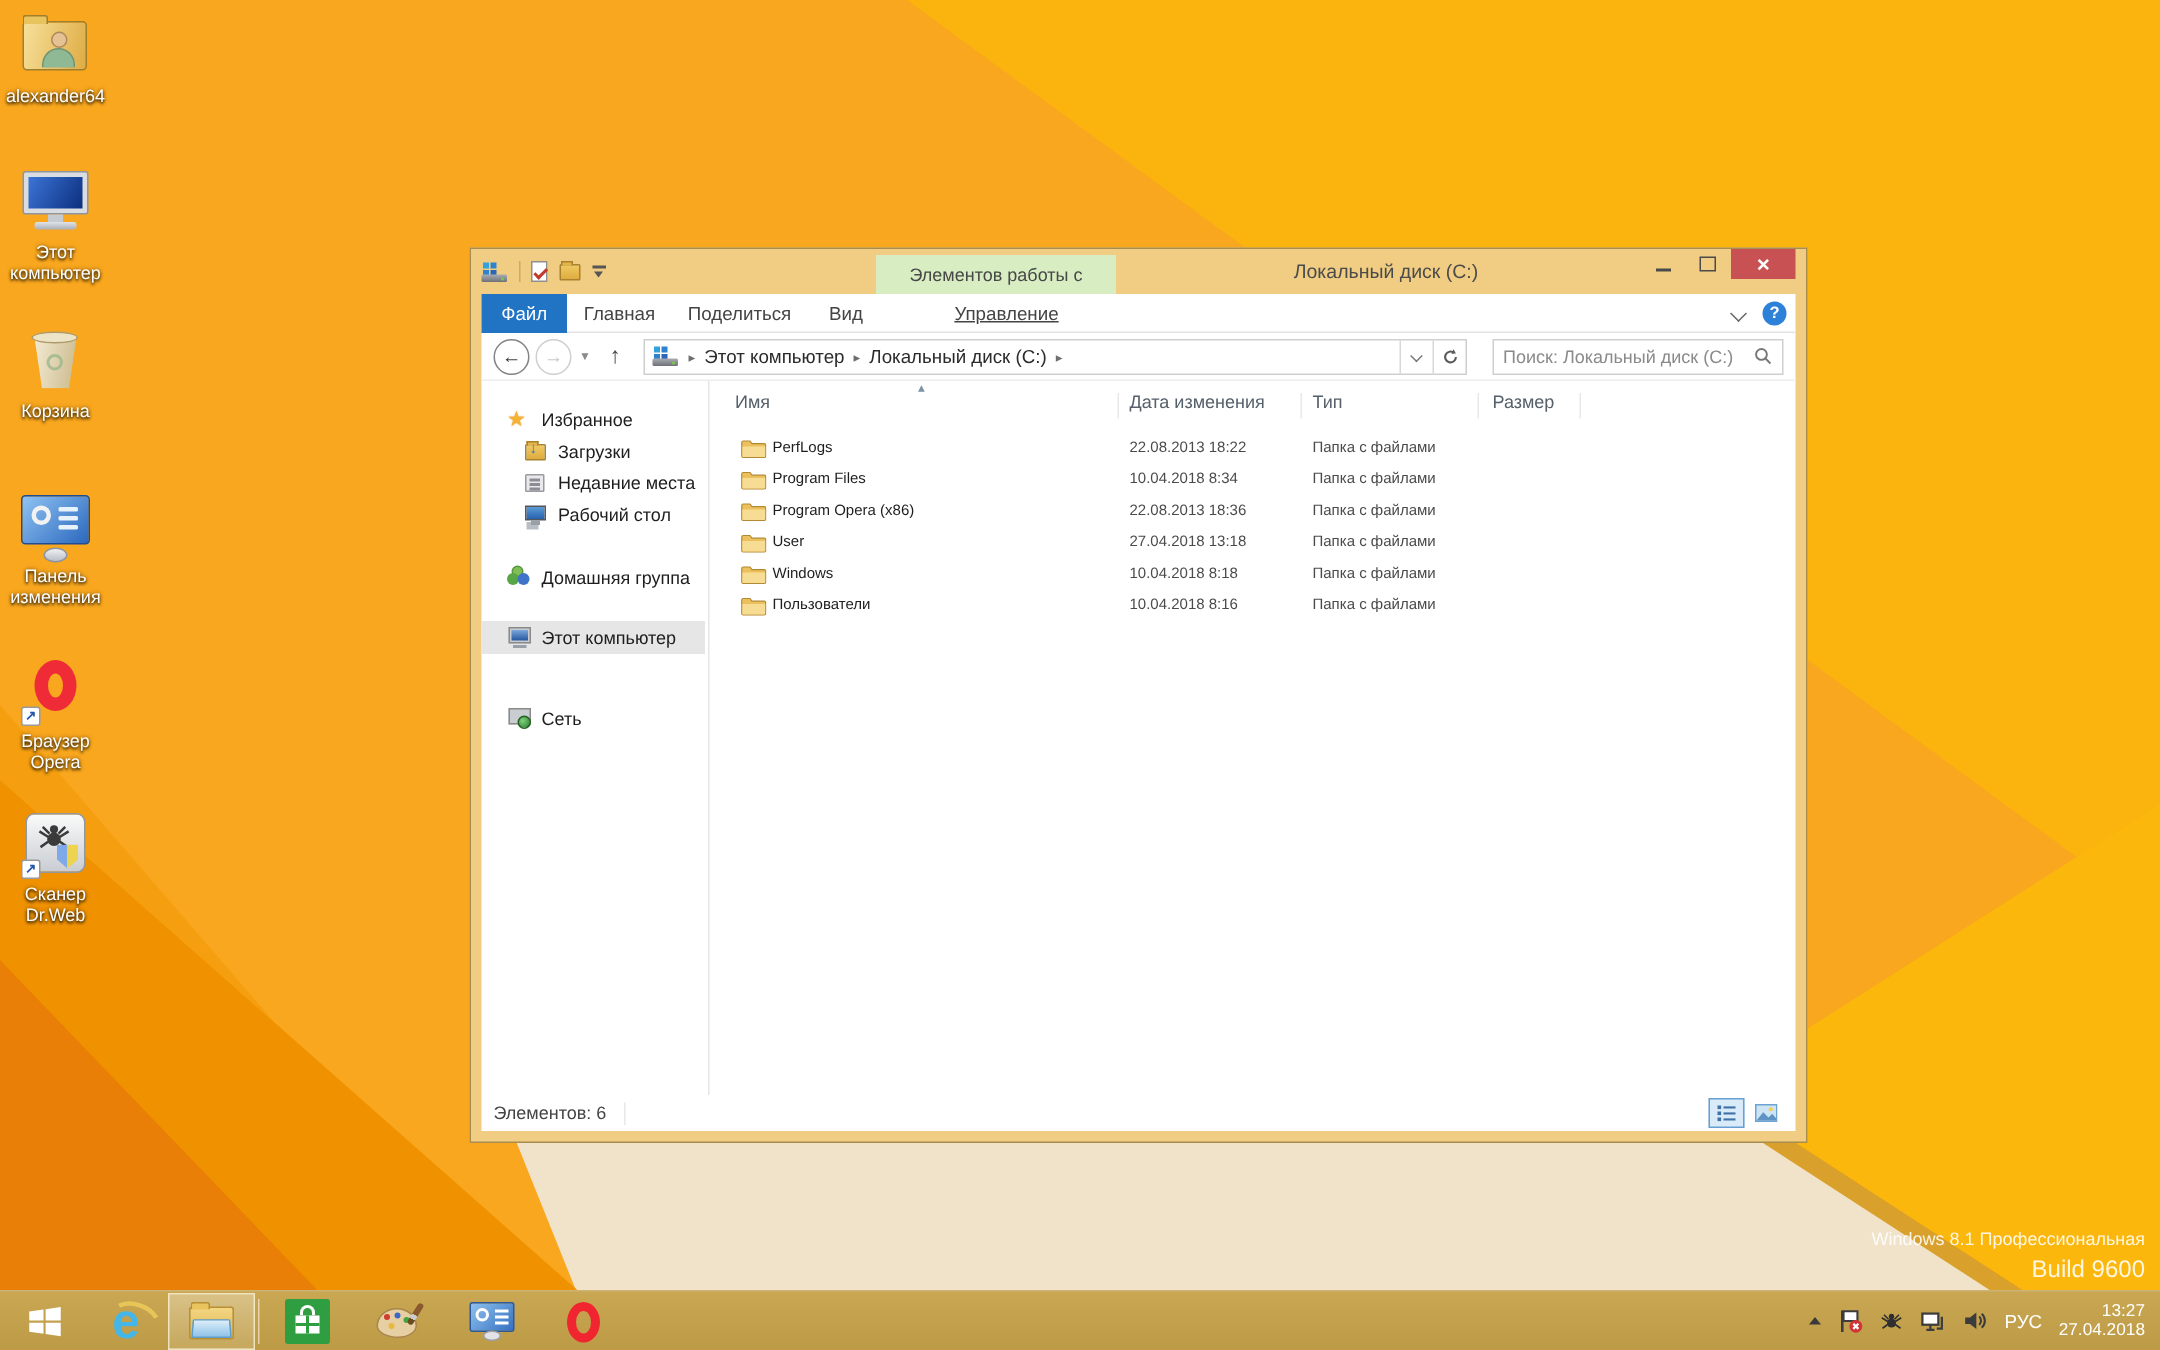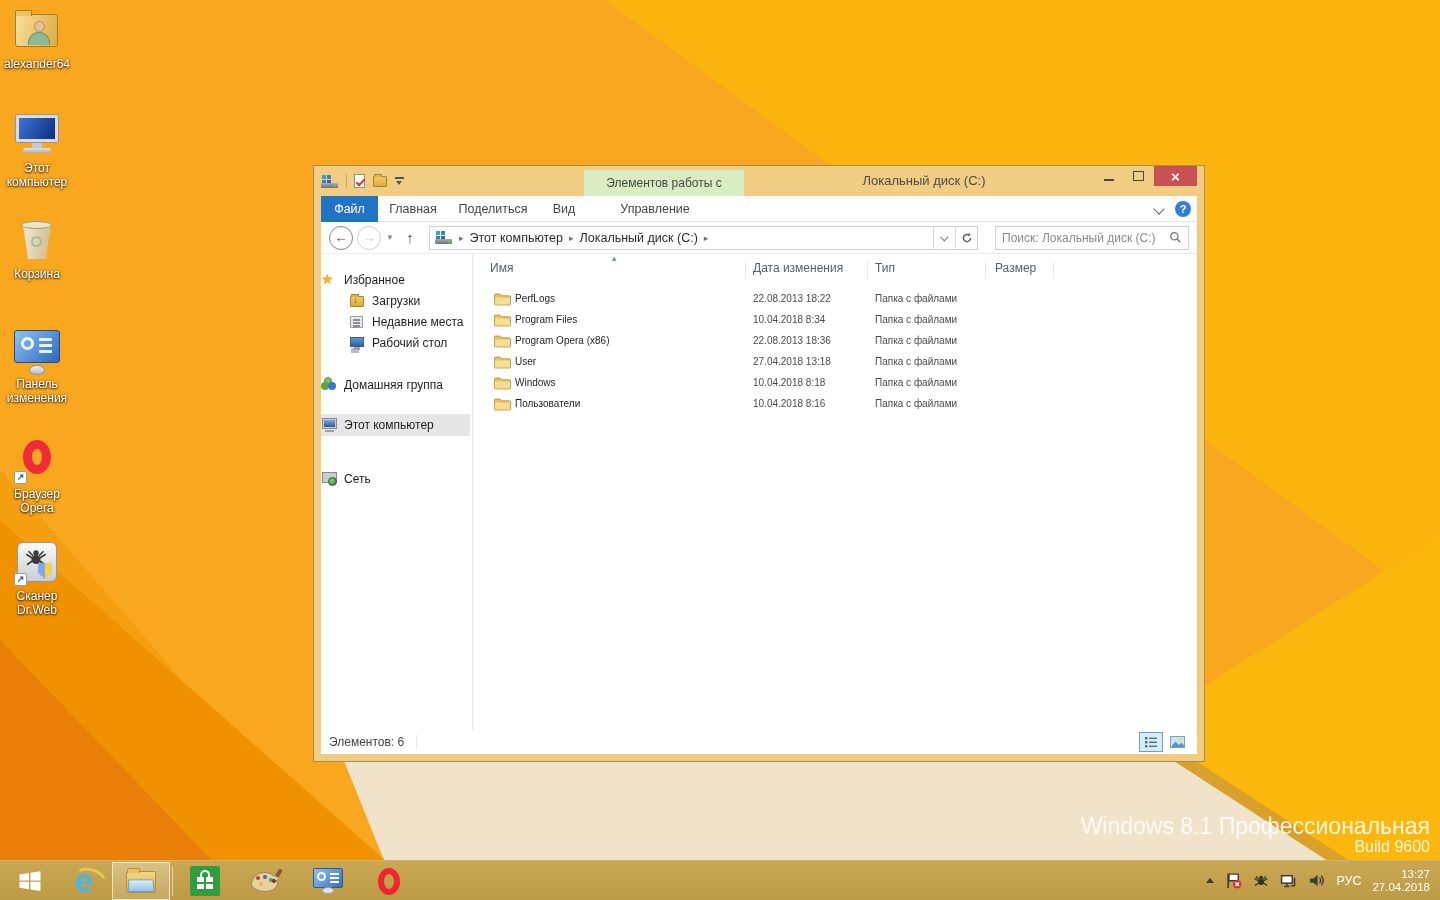--- a/index.html
+++ b/index.html
@@ -11,21 +11,21 @@
   .wp { position:absolute; inset:0; }
   .wp-topright  { background:#FBB30D; clip-path:polygon(42% 0, 100% 0, 100% 68%); }
   .wp-cream     { background:#F1E3C9; clip-path:polygon(330px 726px, 1130px 726px, 1398px 900px, 400px 900px); }
   .wp-stripe    { background:#D9A02B; clip-path:polygon(1120px 726px, 1142px 726px, 1410px 900px, 1388px 900px); }
   .wp-yellow    { background:#FBB70C; clip-path:polygon(1142px 726px, 1440px 536px, 1440px 900px, 1410px 900px); }
   .wp-band      { background:#F59F10; clip-path:polygon(0 470px, 0 520px, 430px 900px, 372px 900px); }
   .wp-dark1     { background:#F09200; clip-path:polygon(0 520px, 430px 900px, 0 900px); }
   .wp-dark2     { background:#E97F06; clip-path:polygon(0 640px, 250px 900px, 0 900px); }
 
   .watermark { position:absolute; right:10px; top:816px; text-align:right; color:rgba(255,255,255,.88); }
-  .watermark .l1 { font-size:23px; line-height:20px; }
+  .watermark .l1 { font-size:12px; line-height:20px; }
   .watermark .l2 { font-size:16px; line-height:22px; }
 
   
   .dicon { position:absolute; width:70px; text-align:center; cursor:default; }
   .d1{left:2px;top:8px} .d2{left:2px;top:112px} .d3{left:2px;top:218px} .d4{left:2px;top:328px} .d5{left:2px;top:438px} .d6{left:2px;top:540px}
   .dart { position:relative; width:50px; height:48px; margin:0 auto; }
   .dlabel { margin-top:1px; font-size:12px; line-height:14px; color:#fff; white-space:pre-line;
             text-shadow:0 1px 2px rgba(0,0,0,.85), 0 0 3px rgba(0,0,0,.55); }
   .dart span { position:absolute; }
   
@@ -72,21 +72,21 @@
   .wc-close::before { content:"×"; }
 
   .client { position:absolute; left:7px; right:7px; top:30px; bottom:7px; background:#fff; display:flex; flex-direction:column; }
   
   .tabrow { position:relative; height:26px; border-bottom:1px solid #E3E3E3; flex:none; }
   .tab { position:absolute; top:0; height:26px; font-size:12.5px; color:#444; text-align:center; line-height:26px; }
   .tab-file { left:0; width:57px; background:#2173C4; color:#fff; }
   .tab-home { left:62px; width:60px; }
   .tab-share { left:134px; width:76px; }
   .tab-view { left:222px; width:42px; }
-  .tab-manage { left:254px; width:160px; }
+  .tab-manage { left:270px; width:160px;text-decoration:underline; }
   .ribbon-chev { position:absolute; right:34px; top:9px; width:8px; height:8px; border-left:1.5px solid #666; border-bottom:1.5px solid #666; transform:rotate(-45deg); }
   .help-btn { position:absolute; right:6px; top:5px; width:16px; height:16px; border-radius:50%; background:#2E81D8; color:#fff; font-size:11px; font-weight:bold; text-align:center; line-height:16px; }
   
   .addrrow { height:32px; border-bottom:1px solid #EDEDED; display:flex; align-items:center; padding:0 8px; flex:none; }
   .navbtn { width:24px; height:24px; border-radius:50%; display:flex; align-items:center; justify-content:center; font-size:13px; flex:none; }
   .nav-back { border:1px solid #848484; color:#3F3F3F; }
   .nav-fwd { border:1px solid #CFCFCF; color:#C9C9C9; margin-left:4px; }
   .nav-chev { width:14px; text-align:center; color:#8A8A8A; font-size:8px; margin-left:2px; }
   .nav-up { width:22px; text-align:center; color:#4A4A4A; font-size:15px; margin-left:2px; }
   .addrbox { margin-left:8px; width:549px; height:24px; border:1px solid #CFCFCF; display:flex; align-items:center; flex:none; }
@@ -97,21 +97,21 @@
   .addr-chev { width:6px; height:6px; border-left:1.3px solid #777; border-bottom:1.3px solid #777; transform:rotate(-45deg) translateY(-1px); }
   .searchbox { margin-left:17px; width:194px; height:24px; border:1px solid #CFCFCF; display:flex; align-items:center; padding:0 6px; flex:none; }
   .searchbox input { border:none; outline:none; flex:1; font-size:12px; color:#555; font-family:"Liberation Sans",sans-serif; min-width:0; background:transparent; }
   .searchbox input::placeholder { color:#8A8A8A; opacity:1; }
 
   
   .main { flex:1; display:flex; position:relative; min-height:0; }
   .sidebar { width:152px; border-right:1px solid #E5E5E5; position:relative; flex:none; }
   .srow { position:absolute; left:0; right:2px; height:20px; display:flex; align-items:center; font-size:12px; color:#1E1E1E; }
   .srow .txt { white-space:nowrap; }
-  .lvl0 { } .lvl1 { padding-left:28px; }
+  .lvl0 { padding-left:17px; } .lvl1 { padding-left:28px; }
   .s-fav{top:16px} .s-dl{top:37px} .s-rec{top:58px} .s-dt{top:79px} .s-hg{top:121px} .s-pc{top:160px;height:22px;background:#E6E6E6;} .s-net{top:215px}
   .sic { width:17px; height:16px; position:relative; margin-right:6px; flex:none; }
   .sic span { position:absolute; }
   .sic-star::before { content:"★"; position:absolute; left:0; top:-1px; font-size:14px; color:#F8B132; text-shadow:0 0 1px #D08A10; }
   .mini-folder { left:1px; top:3px; width:14px; height:11px; background:linear-gradient(#EFC961,#DFAC3F); border:1px solid #A8822F; border-radius:1px; }
   .mini-folder::before { content:""; position:absolute; top:-3px; left:0; width:6px; height:2px; background:#E2B44A; border:1px solid #A8822F; border-bottom:none; }
   .dl-arrow { left:4px; top:1px; font-size:10px; font-weight:bold; color:#2E6FD0; }
   .rec-pad { left:1px; top:2px; width:13px; height:12px; background:#E9E9EC; border:1px solid #9A9AA2; border-radius:1px; }
   .rec-pad::before { content:""; position:absolute; left:2px; top:2px; width:7px; height:1.5px; background:#8C8C94; box-shadow:0 3px 0 #8C8C94, 0 6px 0 #8C8C94; }
   .mon-blue { left:1px; top:2px; width:14px; height:10px; background:linear-gradient(#5B9BD5,#2760AE); border:1px solid #54565A; }

